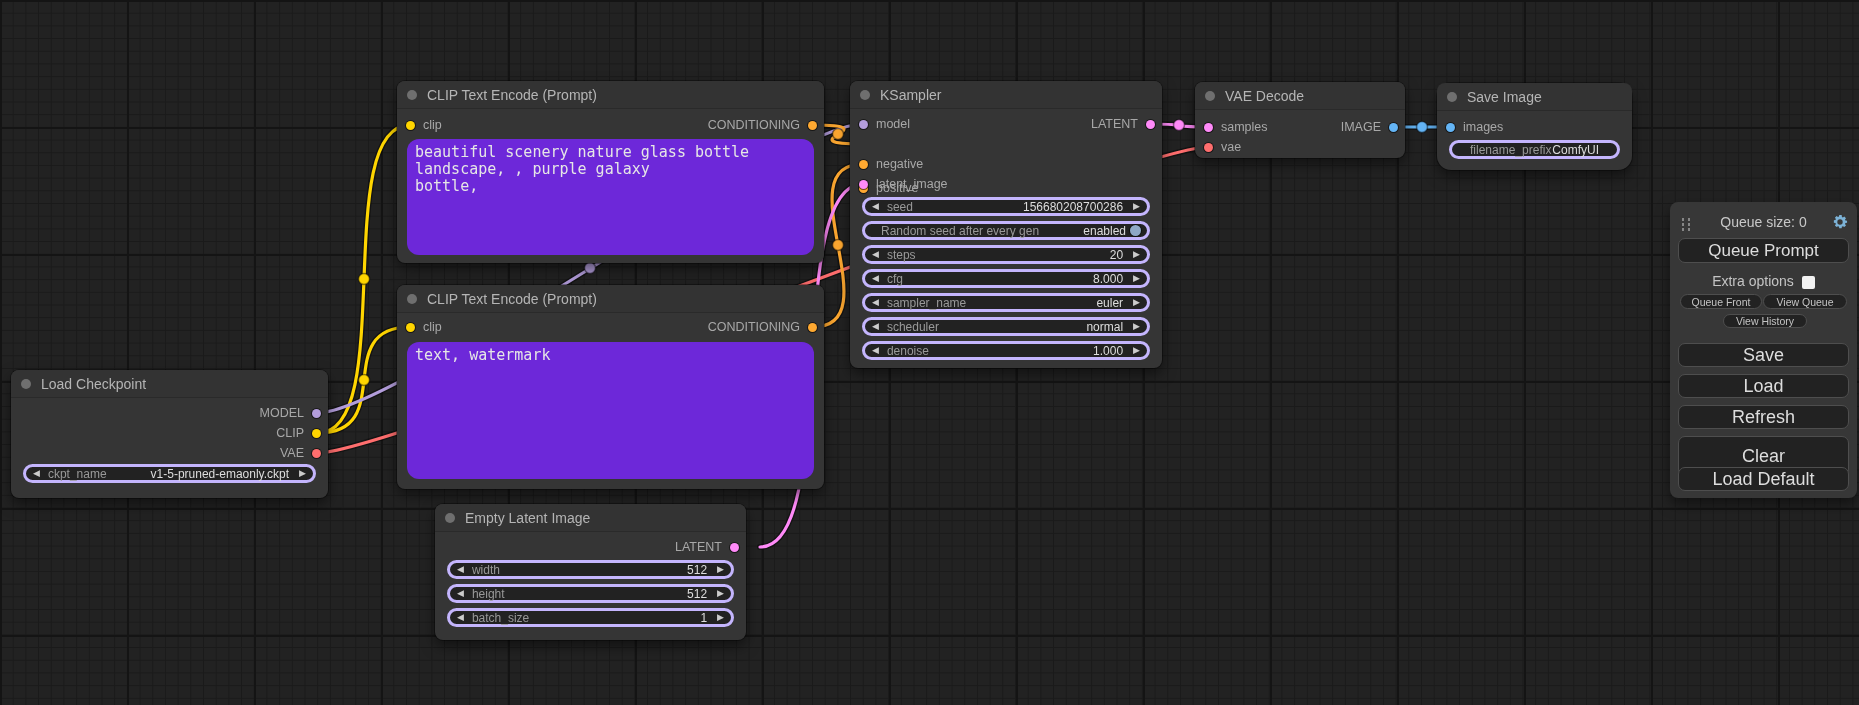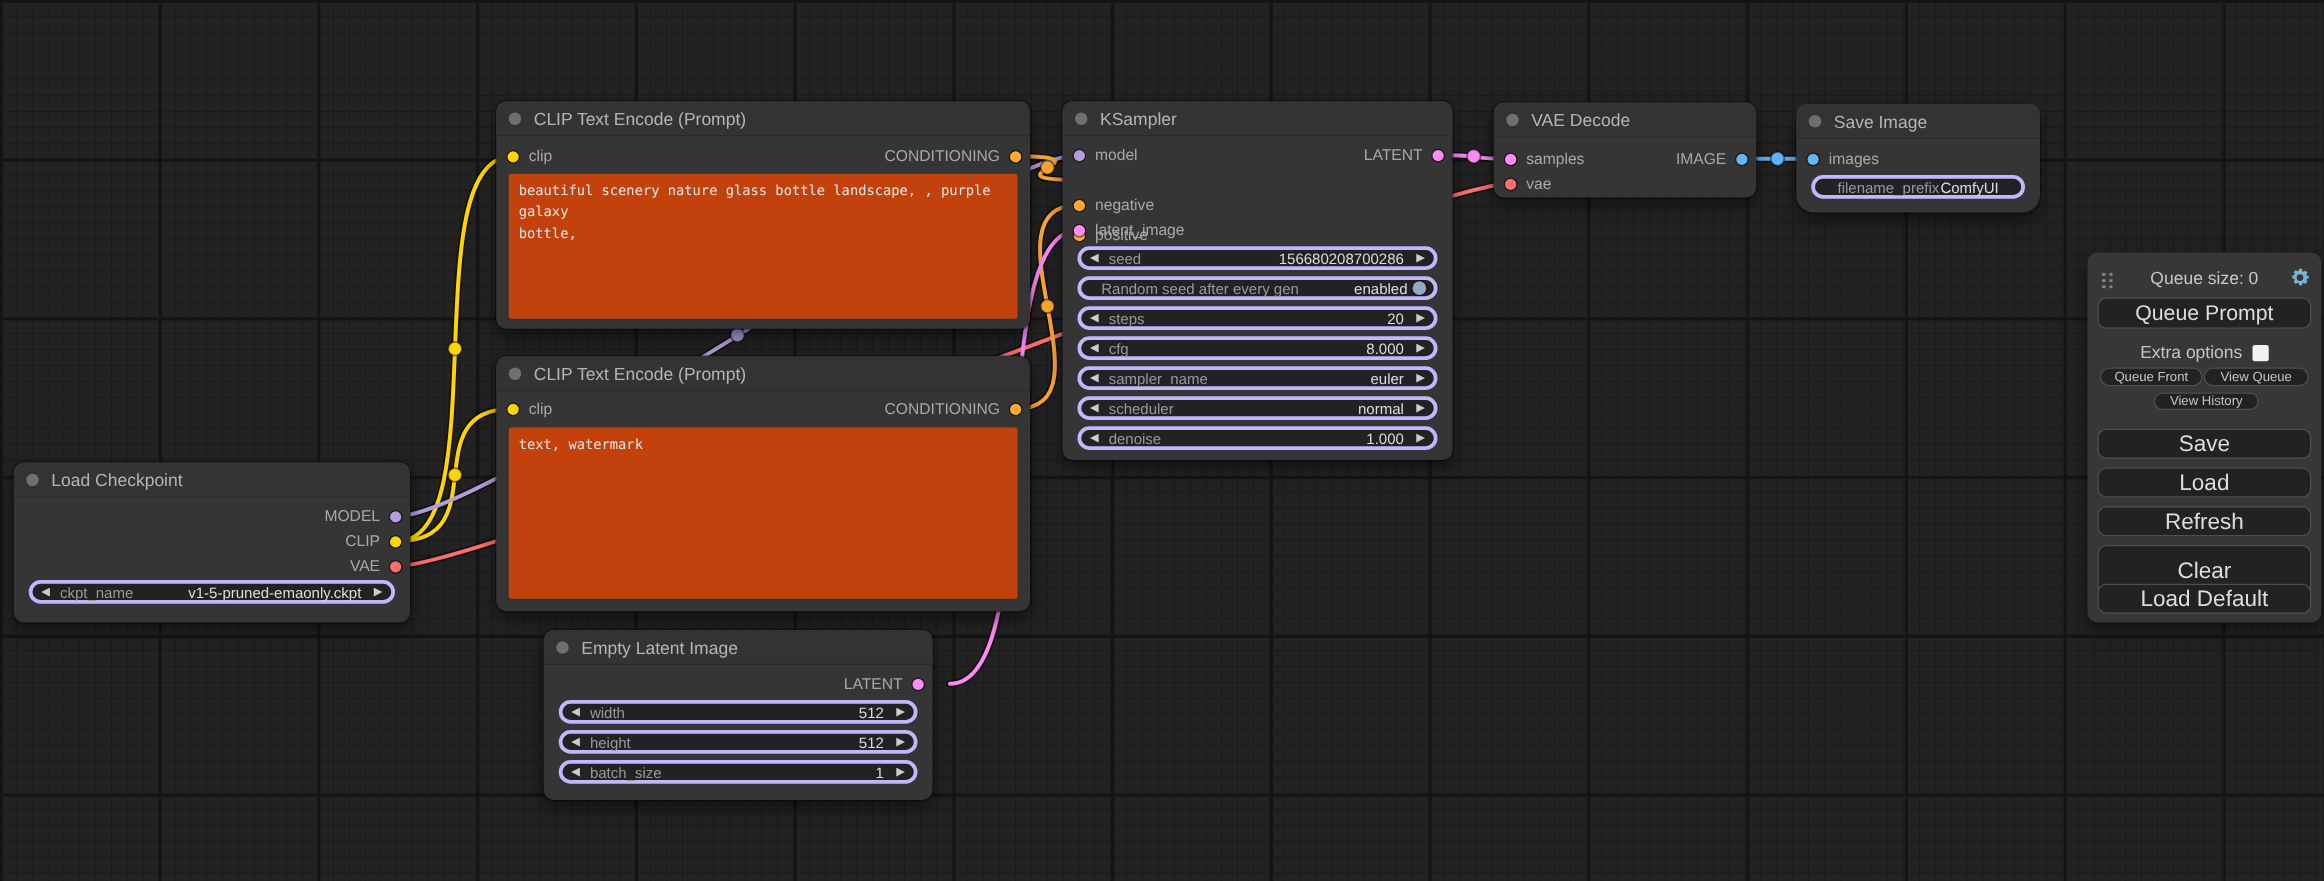--- a/index.html
+++ b/index.html
@@ -39,22 +39,22 @@
     border:3px solid #c4b5fd;border-radius:11px;display:flex;align-items:center;
     padding:0 7px;font-size:12px;color:#999;box-sizing:border-box;white-space:nowrap;
   }
   .widget .arr{font-size:9px;color:#ccc;flex:none;line-height:1;}
   .widget .wlabel{margin-left:8px;flex:1;overflow:hidden;}
   .widget .wvalue{color:#ddd;margin-right:10px;}
   .widget.noarr{padding:0 16px;}
   .widget.noarr .wlabel{margin-left:0;}
   .toggle{width:11px;height:11px;border-radius:50%;flex:none;margin-right:-10px;margin-left:2px;box-shadow:0 0 0 1px rgba(0,0,0,.5);}
   .ptext{
-    position:absolute;background:#c2410c;border-radius:2px;color:#e6e6e6;
-    font-family:"DejaVu Sans Mono", monospace;font-size:11px;line-height:17px;
+    position:absolute;background:#6d28d9;border-radius:12px;color:#e6e6e6;
+    font-family:"DejaVu Sans Mono", monospace;font-size:15px;line-height:17px;
     padding:5px 8px;white-space:pre-wrap;overflow:hidden;
   }
   
   #qpanel{
     position:absolute;left:1670px;top:202px;width:187px;height:296px;
     background:#373737;border-radius:8px;box-shadow:0 6px 14px rgba(0,0,0,.5);
   }
   .qbtn{
     position:absolute;left:8px;right:8px;background:#222222;border:1px solid #4e4e4e;
     border-radius:7px;color:#dddddd;display:flex;align-items:center;justify-content:center;

